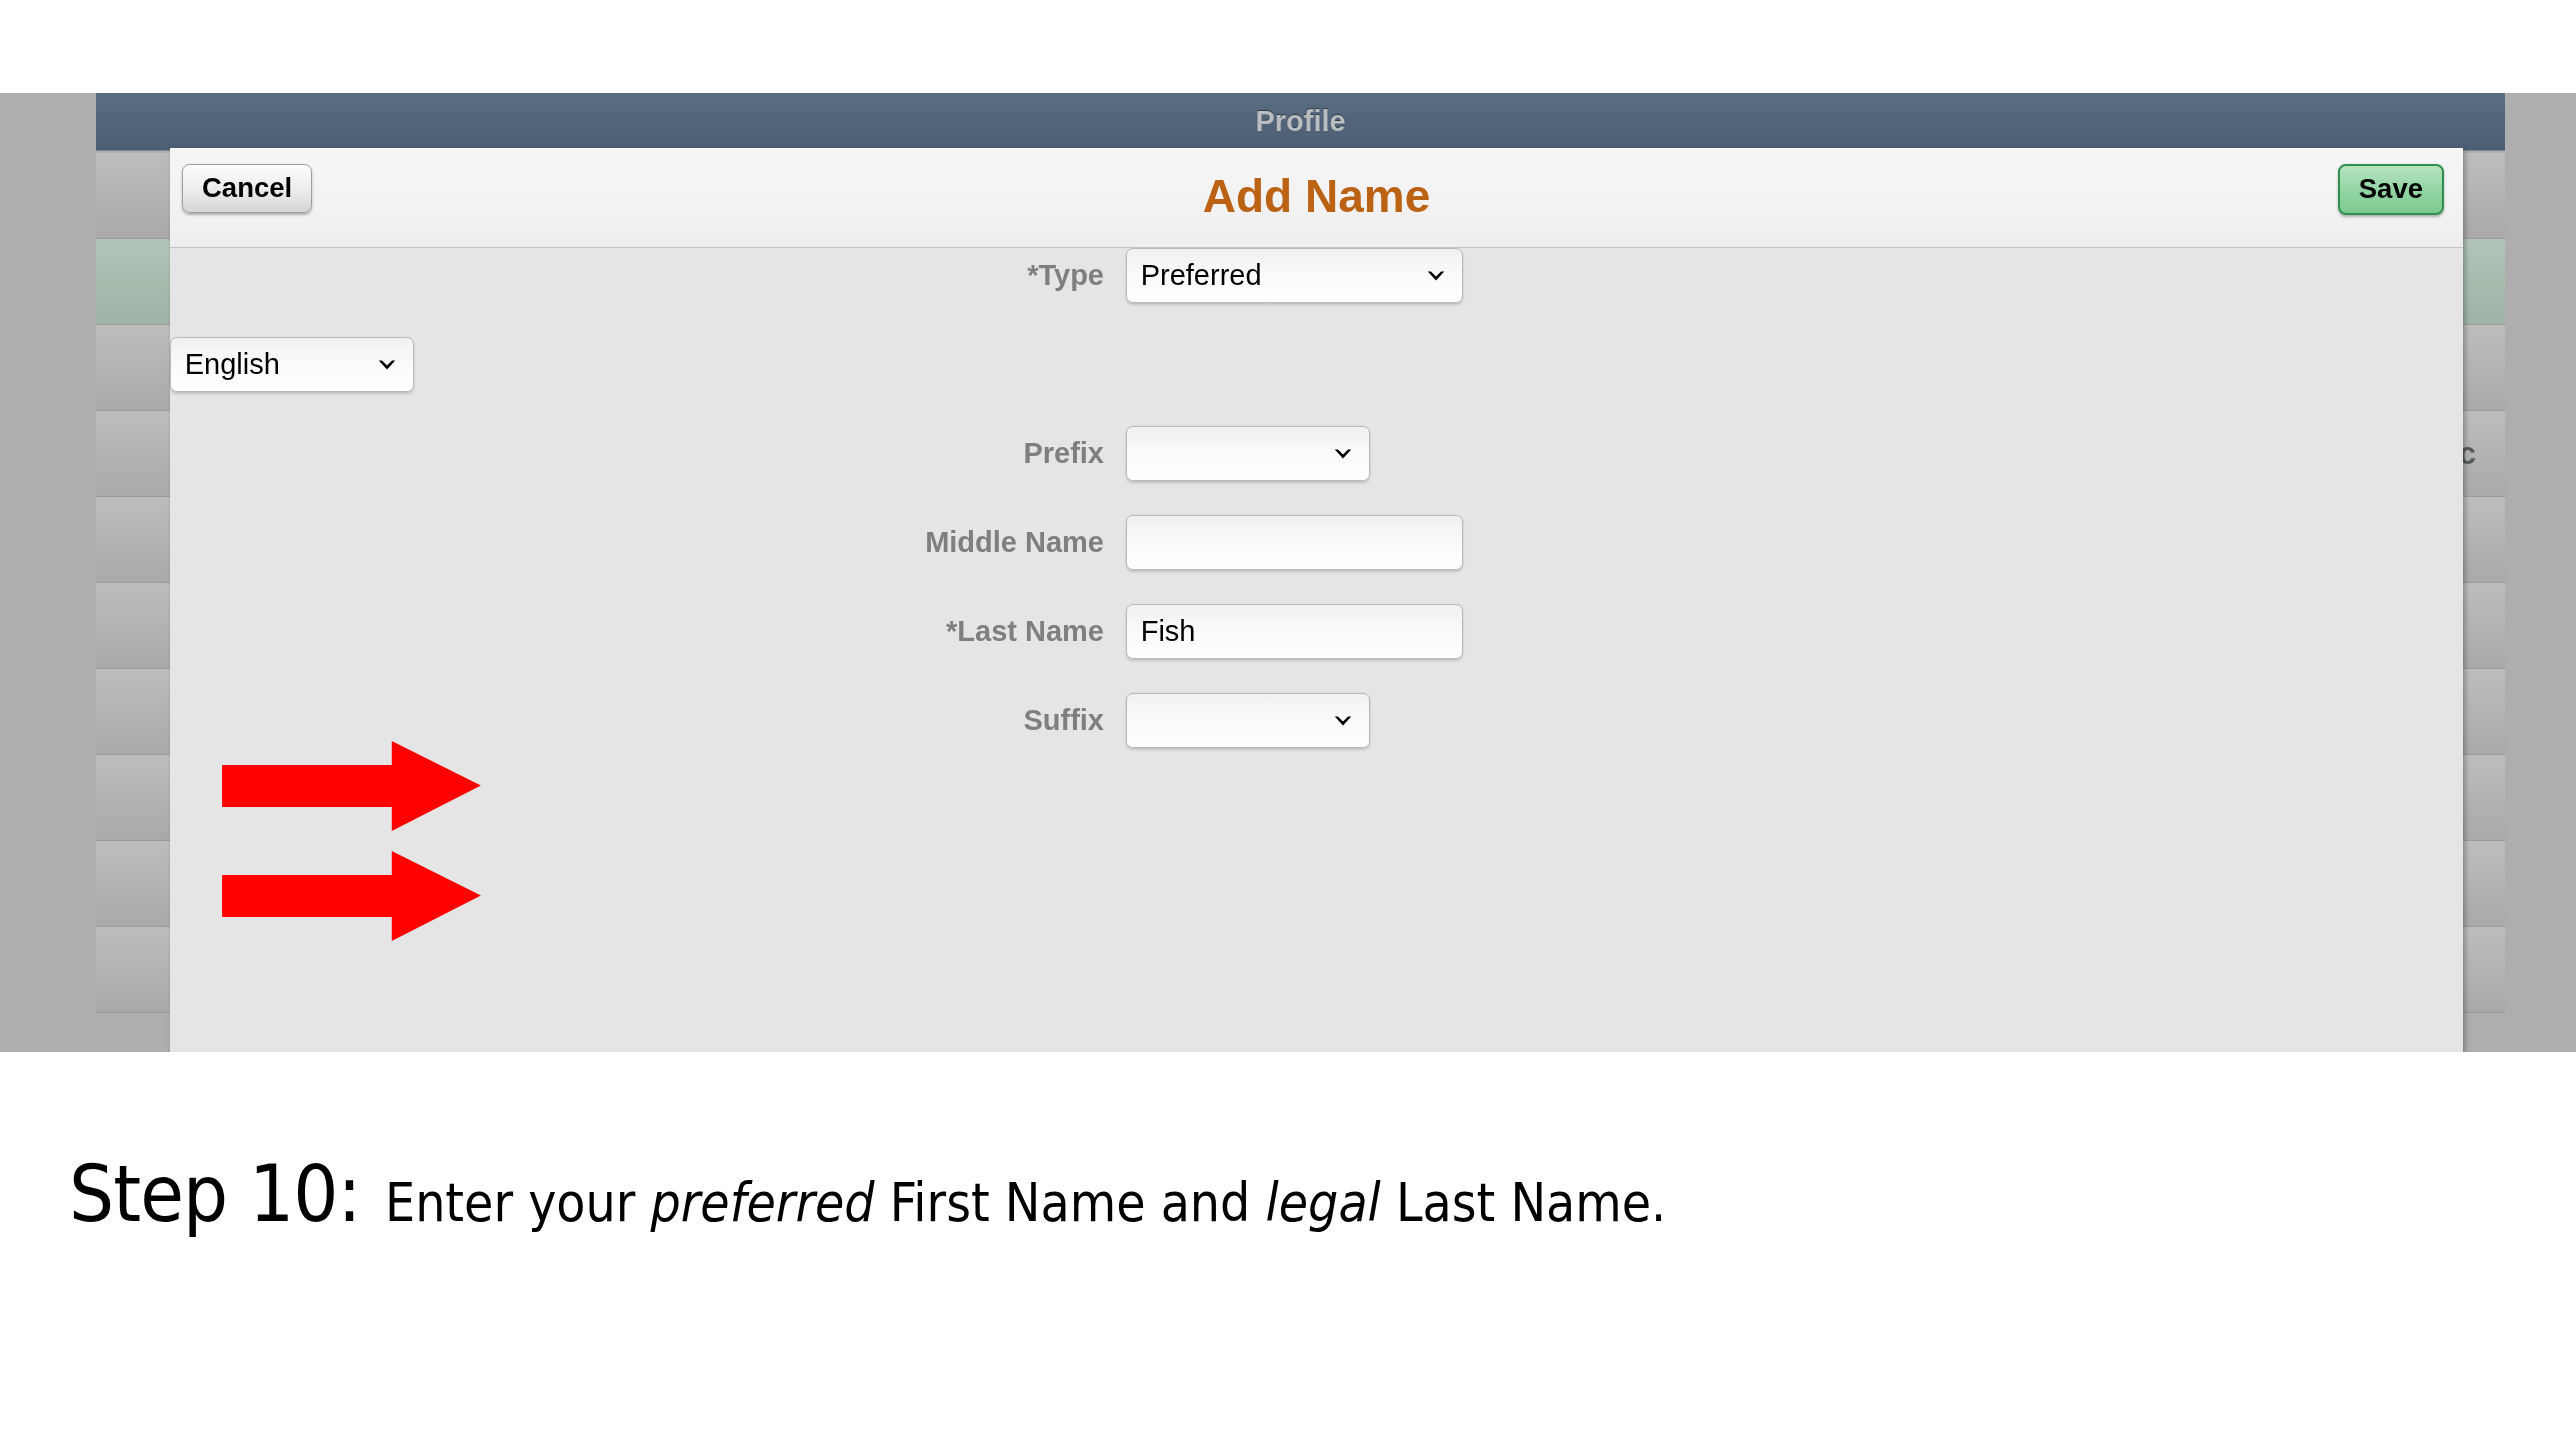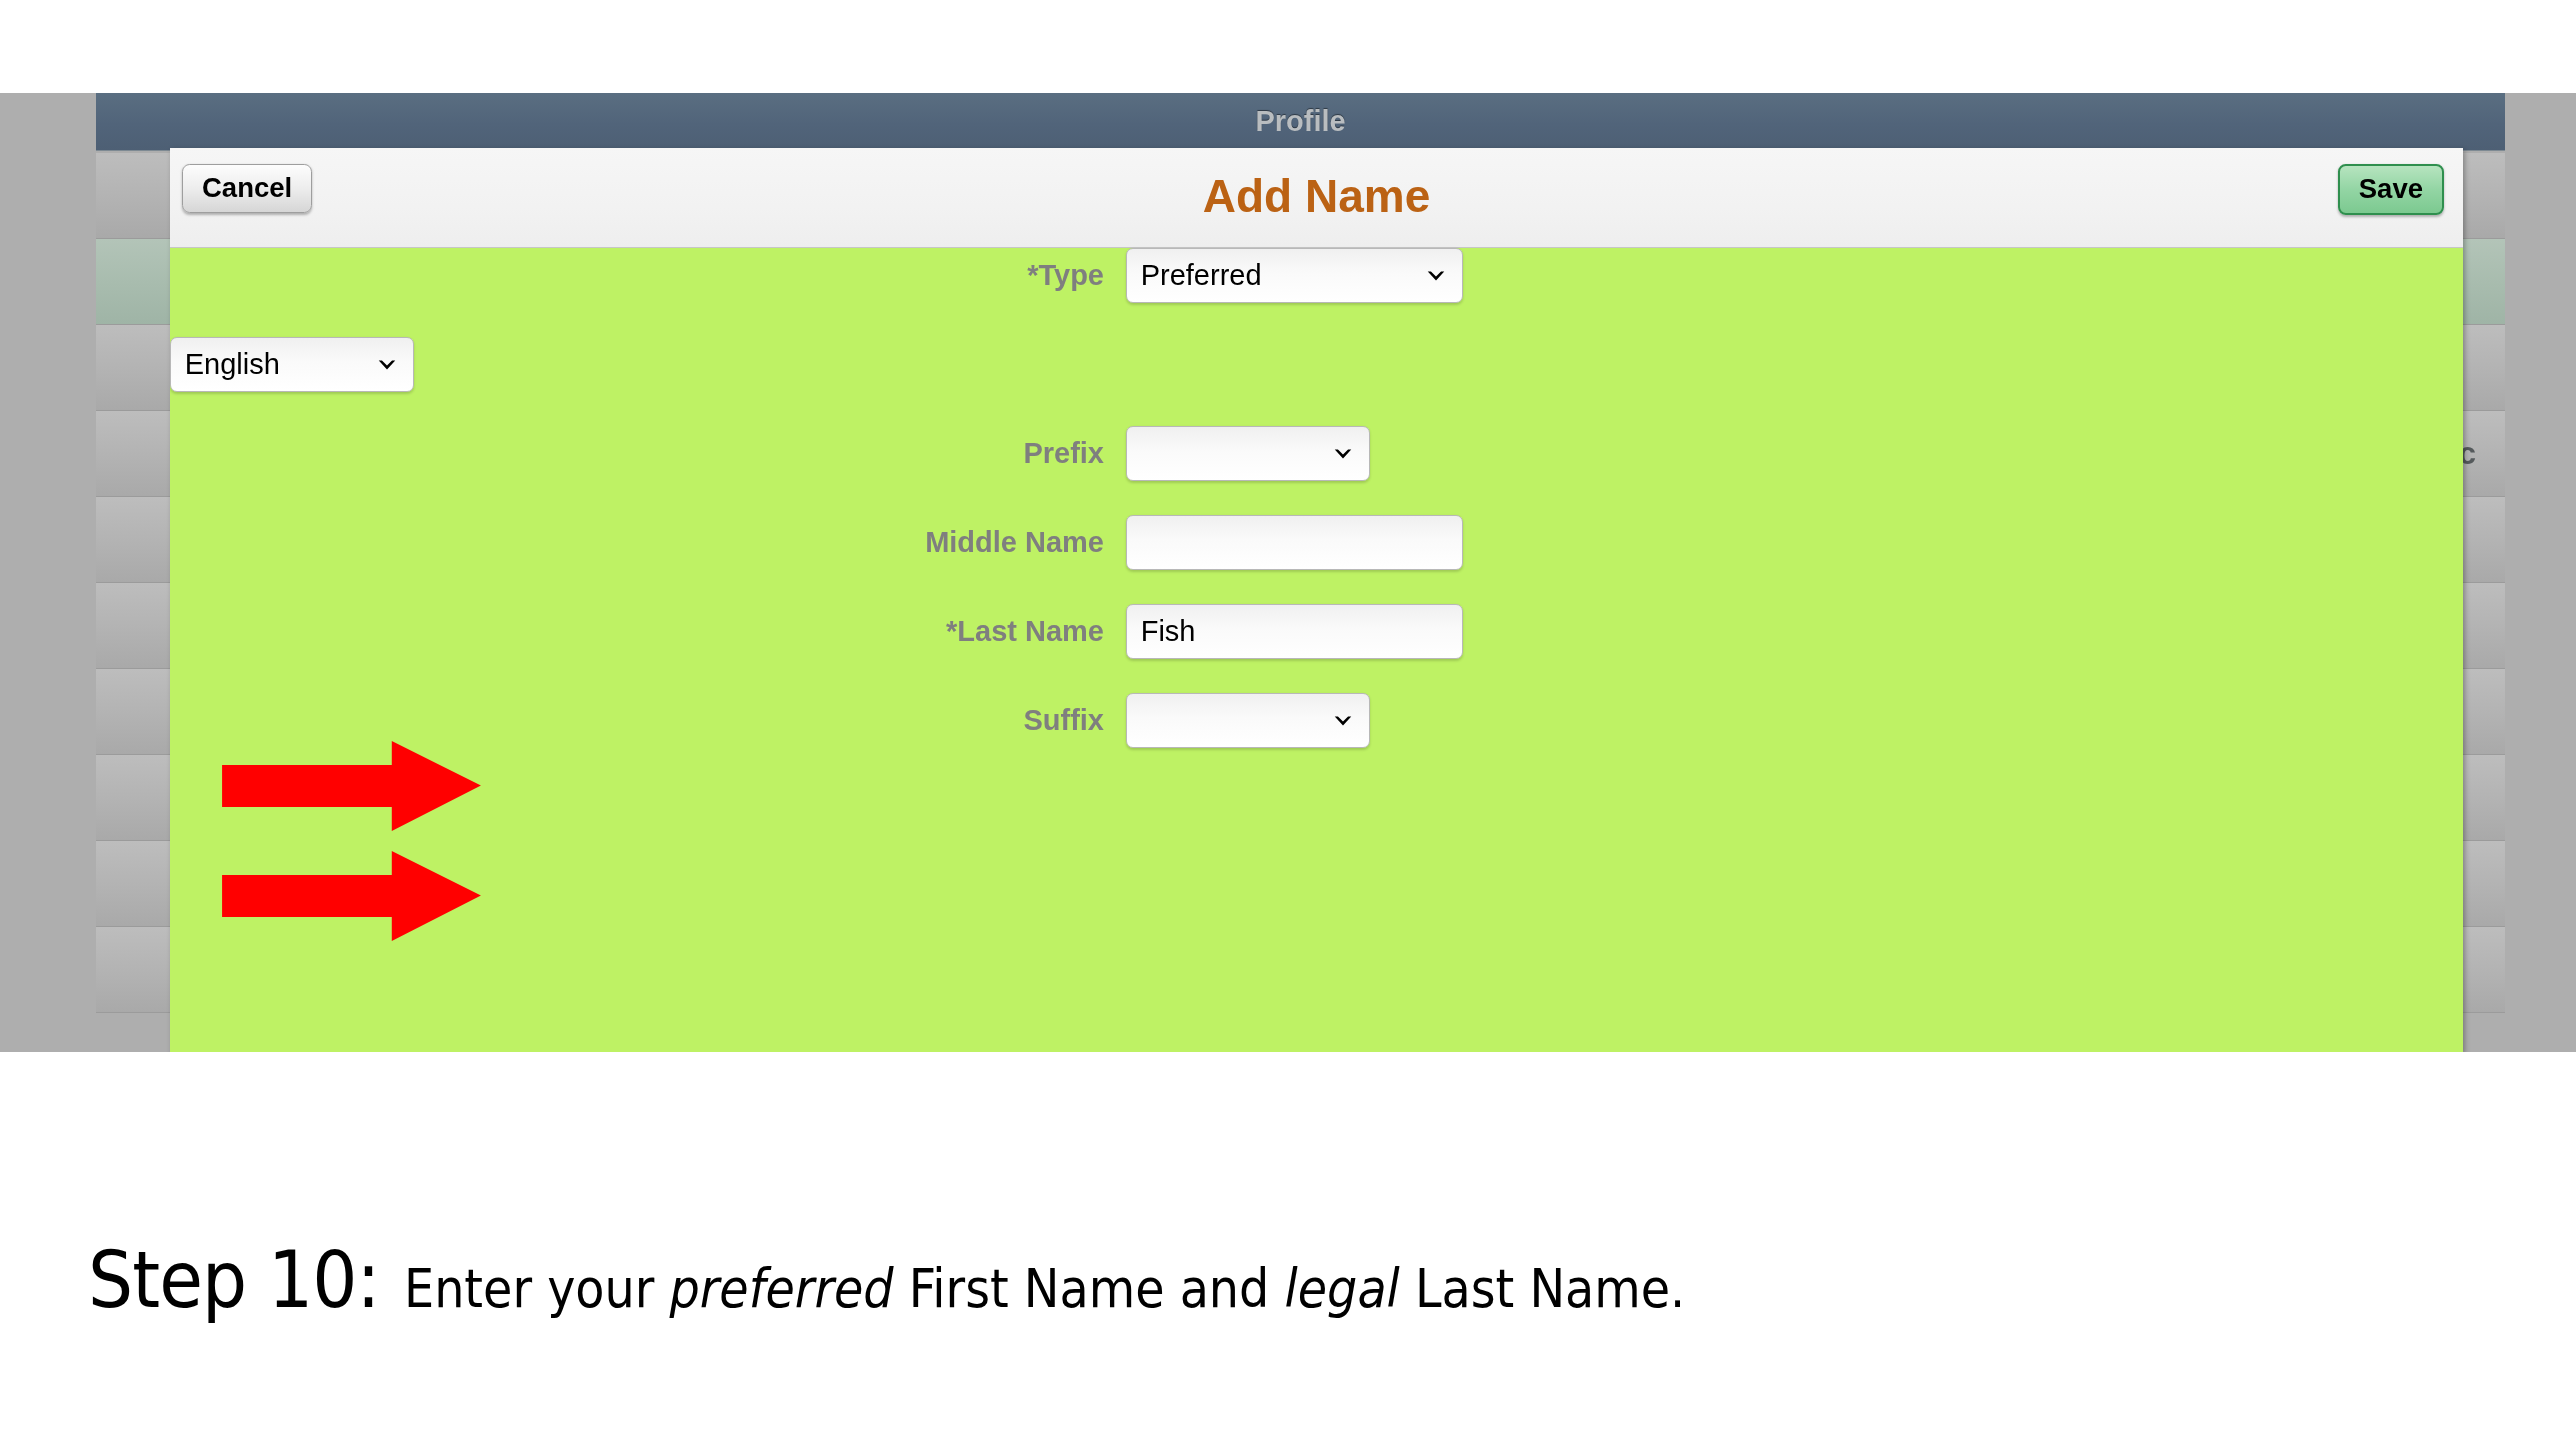--- a/index.html
+++ b/index.html
@@ -96,21 +96,21 @@
     white-space: nowrap;
   }
 
   
   #modal {
     position: absolute;
     left: 170px;
     top: 55px;
     width: 2293px;
     height: 904px;
-    background: #bef264;
+    background: #e5e5e5;
     box-shadow: 1.7px 1.7px 5.2px rgba(0,0,0,0.30);
     overflow: hidden;
   }
   #modal-header {
     position: relative;
     height: 100px;
     background: linear-gradient(180deg, #f6f6f6 0%, #f2f2f2 60%, #eeeeee 100%);
     border-bottom: 1.7px solid #c6c6c6;
     box-sizing: border-box;
   }
@@ -205,23 +205,23 @@
     position: absolute;
     left: 222px;
     width: 259px;
     height: 90px;
   }
 
   
   #caption {
     position: absolute;
     left: 0;
-    top: 1234px;
+    top: 1148px;
     width: 2576px;
-    padding-left: 88px;
+    padding-left: 69px;
     box-sizing: border-box;
     white-space: nowrap;
   }
   #caption-step {
     font-family: "DejaVu Sans Condensed", "Liberation Sans Narrow", "Liberation Sans", sans-serif;
     font-size: 79px;
     color: #000000;
     letter-spacing: -0.9px;
   }
   #caption-text {

